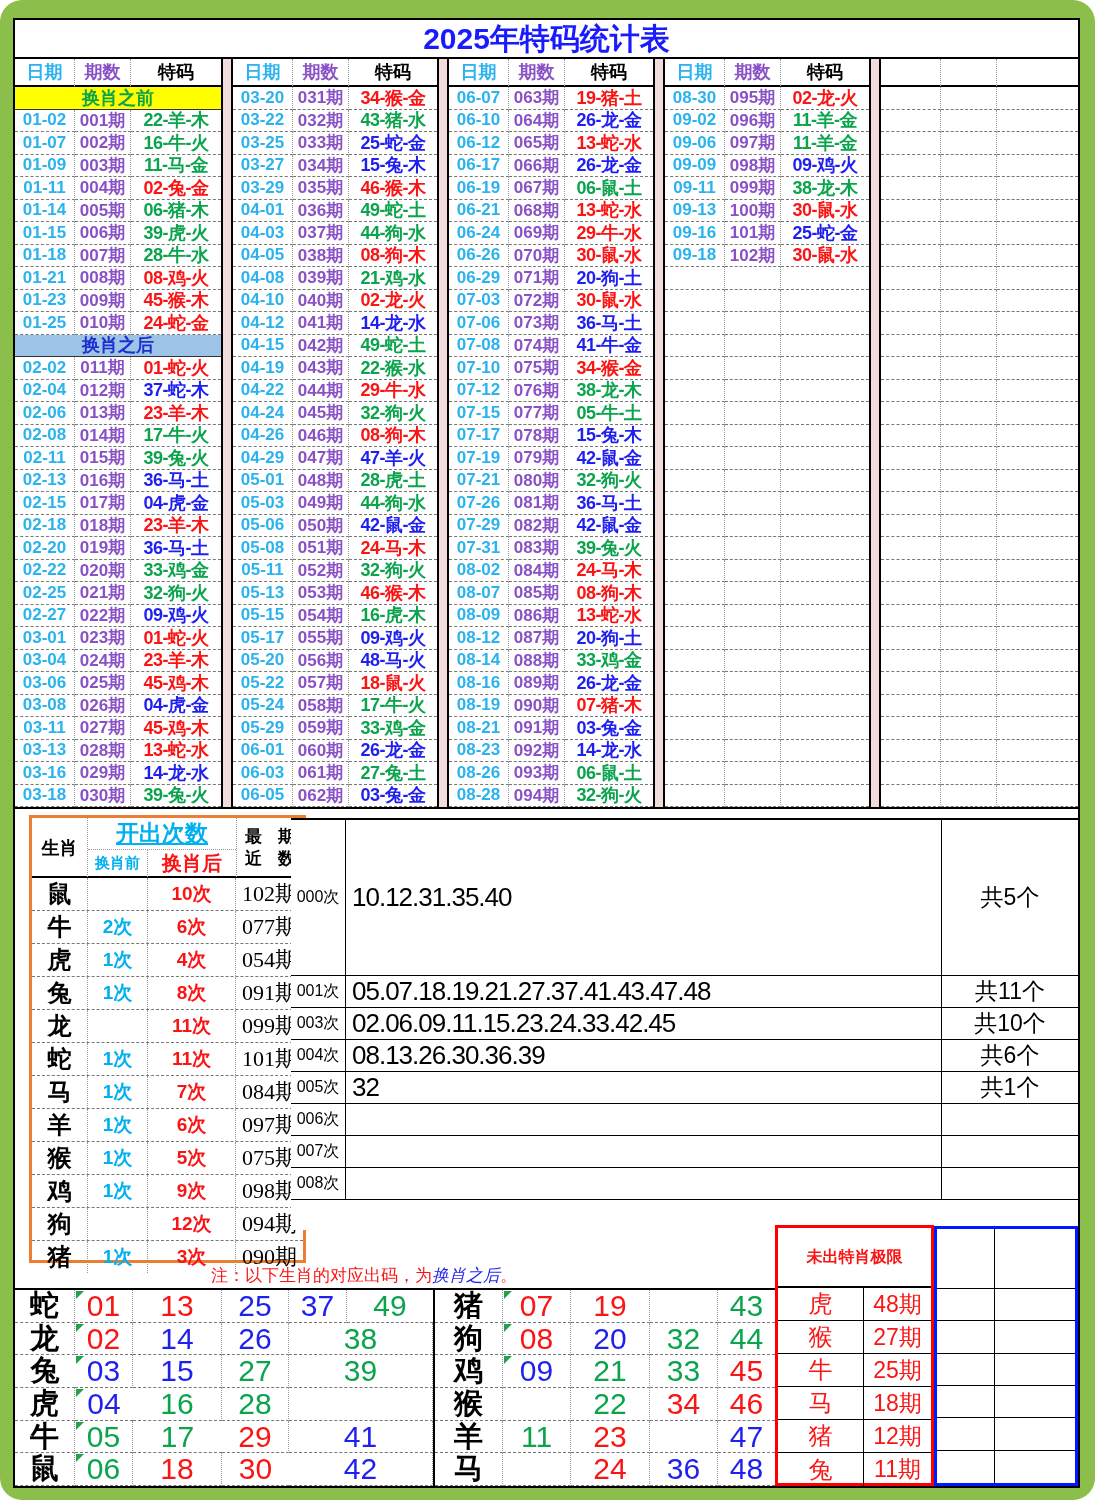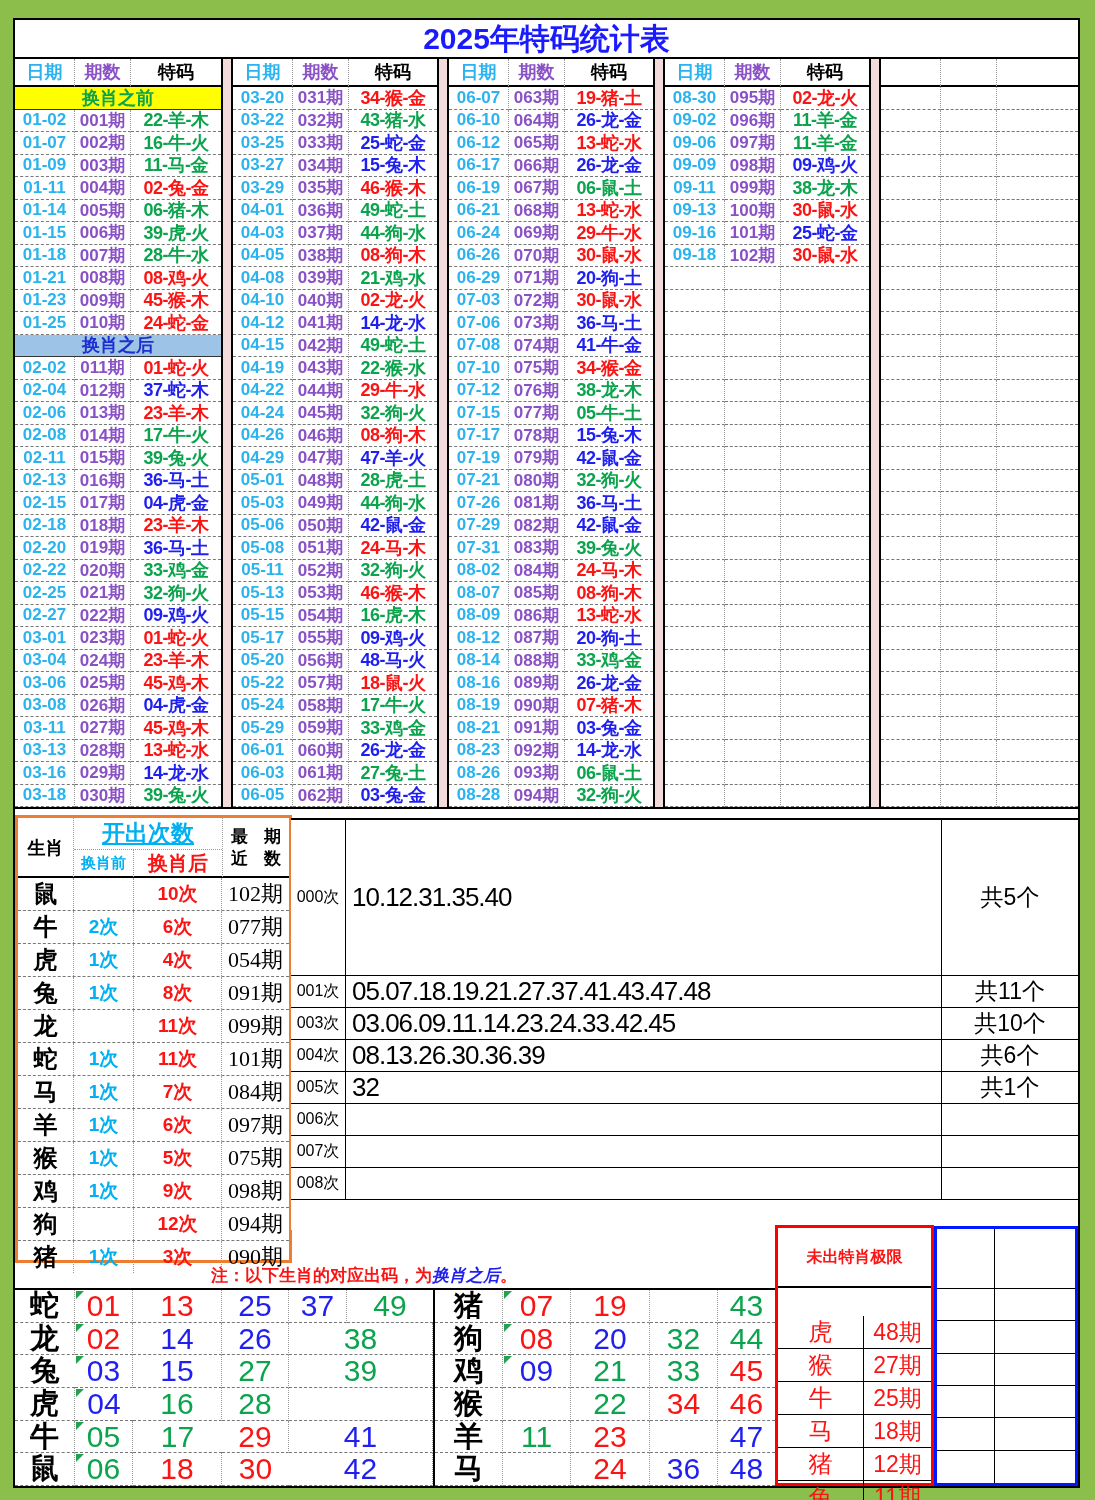--- a/index.html
+++ b/index.html
@@ -1,17 +1,17 @@
 <!DOCTYPE html>
 <html style="--page-bg: #8cbe4b; --red: #fb1414; --blue: #1f1ff0; --green: #0ba44d; --date: #2ab3ee; --period: #8a50c5; --cyan: #00b0f0; --yellow-bg: #ffff00; --lightblue-bg: #9dc3e6; --section-blue-text: #1d2fd0; --pink-sep: #f2dcdb; --orange-border: #ed7d31; --red-border: #ff0000; --blue-border: #0018ff;"><head>
 <meta charset="utf-8">
 <style>
   html,body { margin:0; padding:0; }
   body { width:1095px; height:1500px; font-family:"Liberation Sans","DejaVu Sans",sans-serif; }
-  .page { position:relative; width:1095px; height:1500px; background:var(--page-bg,#8cbe4b); overflow:hidden; }
+  .page { position:relative; width:1095px; height:1500px; background:var(--page-bg,#8cbe4b); overflow:hidden;border-radius:22px; }
   .content { position:absolute; left:13px; top:18px; width:1067px; height:1470px;
              background:#fff; border:2px solid #000; box-sizing:border-box; }
 
   
   .title { position:absolute; left:0; top:0; width:100%; height:37px; line-height:37px;
            text-align:center; font-size:30px; font-weight:bold; color:#1a1aff; white-space:nowrap; }
 
   
   .main-table { position:absolute; left:0; top:37px; width:100%; height:752px; display:flex;
                 border-top:2px solid #000; border-bottom:2px solid #000; box-sizing:border-box; }
@@ -28,21 +28,21 @@
   .mhead.h1 { color:var(--period); border-right:1px dotted #999; }
   .c-date   { color:var(--date); font-size:17px; border-right:1px dotted #999; }
   .c-period { color:var(--period); font-size:17px; border-right:1px dotted #999; }
   .c-code   { font-size:18px; letter-spacing:-0.5px; }
   .col-r { color:var(--red); } .col-b { color:var(--blue); } .col-g { color:var(--green); }
   .section { grid-column:1/4; font-size:18px; border-bottom:1px solid #333; }
   .sec-y { background:var(--yellow-bg); color:var(--green); }
   .sec-b { background:var(--lightblue-bg); color:var(--section-blue-text); }
 
   
-  .stats-table { position:absolute; left:0; top:795px; width:277px; height:448px; background:#fff;
+  .stats-table { position:absolute; left:14px; top:795px; width:277px; height:448px; background:#fff;
                  border:3px solid var(--orange-border); box-sizing:border-box; display:flex; flex-direction:column; }
   .stats-header { height:60px; flex:0 0 60px; display:grid; grid-template-columns:56px 60px 88px 1fr;
                   grid-template-rows:1fr 1fr; border-bottom:2px solid #000; box-sizing:border-box; }
   .stats-header > div { display:flex; align-items:center; justify-content:center; font-weight:bold; box-sizing:border-box; }
   .sh-zodiac { grid-row:1/3; grid-column:1; font-size:18px; border-right:1px dotted #999; }
   .sh-count  { grid-row:1; grid-column:2/4; color:var(--cyan); font-size:23px; border-bottom:1px dotted #999;text-decoration:underline; }
   .sh-before { grid-row:2; grid-column:2; color:var(--cyan); font-size:15px; border-right:1px dotted #999; }
   .sh-after  { grid-row:2; grid-column:3; color:var(--red); font-size:20px; }
   .sh-recent { grid-row:1/3; grid-column:4; font-size:17px; border-left:1px dotted #999; text-align:center; line-height:1.25; }
   #stats-body { flex:1 1 auto; display:flex; flex-direction:column; }
@@ -61,39 +61,39 @@
   .count-row.tall { flex:0 0 156px; }
   .count-label { width:55px; flex:0 0 55px; border-right:1px solid #000; display:flex; align-items:center;
                  justify-content:center; font-size:16px; box-sizing:border-box; }
   .count-numbers { flex:1 1 auto; display:flex; align-items:center; padding-left:6px; font-size:26px;
                    letter-spacing:-1px; white-space:nowrap; overflow:hidden; }
   .count-total { width:137px; flex:0 0 137px; border-left:1px solid #000; display:flex; align-items:center;
                  justify-content:center; font-size:23px; box-sizing:border-box; }
 
   
   .note { position:absolute; left:196px; top:1243px; height:25px; line-height:25px; font-size:17px;
-          font-weight:bold; color:var(--red); white-space:nowrap; }
+          font-weight:normal; color:var(--red); white-space:nowrap; }
   .note-blue { color:var(--blue); font-style:italic; }
 
   
   .bottom-table { position:absolute; top:1268px; height:198px; display:grid; grid-template-rows:repeat(6,1fr);
                   border-top:2px solid #000; box-sizing:border-box; background:#fff; }
   .bt-left  { left:0; width:420px; grid-template-columns:60px 58px 89px 67px 58px 1fr; border-right:2px solid #000; }
   .bt-right { left:420px; width:340px; grid-template-columns:68px 68px 79px 68px 1fr; }
   .bcell { display:flex; align-items:center; justify-content:center; border-bottom:1px dashed #777;
            border-right:1px dotted #999; position:relative; box-sizing:border-box; white-space:nowrap; overflow:hidden; }
   .bt-left .bcell:nth-child(6n), .bt-right .bcell:nth-child(5n) { border-right:none; }
   .b-zodiac { font-size:29px; font-weight:bold; color:#000; }
   .b-num { font-size:30px; }
   .tri::before { content:""; position:absolute; left:1px; top:1px; width:0; height:0;
                  border-top:8px solid #21a34d; border-right:8px solid transparent; }
 
   
   .limit-box { position:absolute; left:760px; top:1205px; width:159px; height:261px; background:#fff;
-               border:3px solid var(--red-border); box-sizing:border-box; display:flex; flex-direction:column;gap:28px; }
+               border:3px solid var(--red-border); box-sizing:border-box; display:flex; flex-direction:column; }
   .limit-title { flex:0 0 60px; display:flex; align-items:center; justify-content:center; color:var(--red);
                  font-weight:bold; font-size:16px; border-bottom:2px solid #000; box-sizing:border-box; }
   .limit-rows { flex:1 1 auto; display:grid; grid-template-columns:86px 1fr; grid-template-rows:repeat(6,1fr); }
   .lcell { display:flex; align-items:center; justify-content:center; color:var(--red); border-bottom:1px solid #000; box-sizing:border-box; }
   .lcell:nth-last-child(-n+2) { border-bottom:none; }
   .l-zodiac { font-size:24px; border-right:1px solid #000; }
   .l-period { font-size:23px; }
 
   
   .blue-box { position:absolute; left:919px; top:1206px; width:144px; height:260px; background:#fff;
@@ -713,21 +713,21 @@
           <div class="count-numbers">10.12.31.35.40</div>
           <div class="count-total">共5个</div>
         </div>
         <div class="count-row">
           <div class="count-label">001次</div>
           <div class="count-numbers">05.07.18.19.21.27.37.41.43.47.48</div>
           <div class="count-total">共11个</div>
         </div>
         <div class="count-row">
           <div class="count-label">003次</div>
-          <div class="count-numbers">03.06.09.11.14.23.24.33.42.45</div>
+          <div class="count-numbers">02.06.09.11.15.23.24.33.42.45</div>
           <div class="count-total">共10个</div>
         </div>
         <div class="count-row">
           <div class="count-label">004次</div>
           <div class="count-numbers">08.13.26.30.36.39</div>
           <div class="count-total">共6个</div>
         </div>
         <div class="count-row">
           <div class="count-label">005次</div>
           <div class="count-numbers">32</div>

